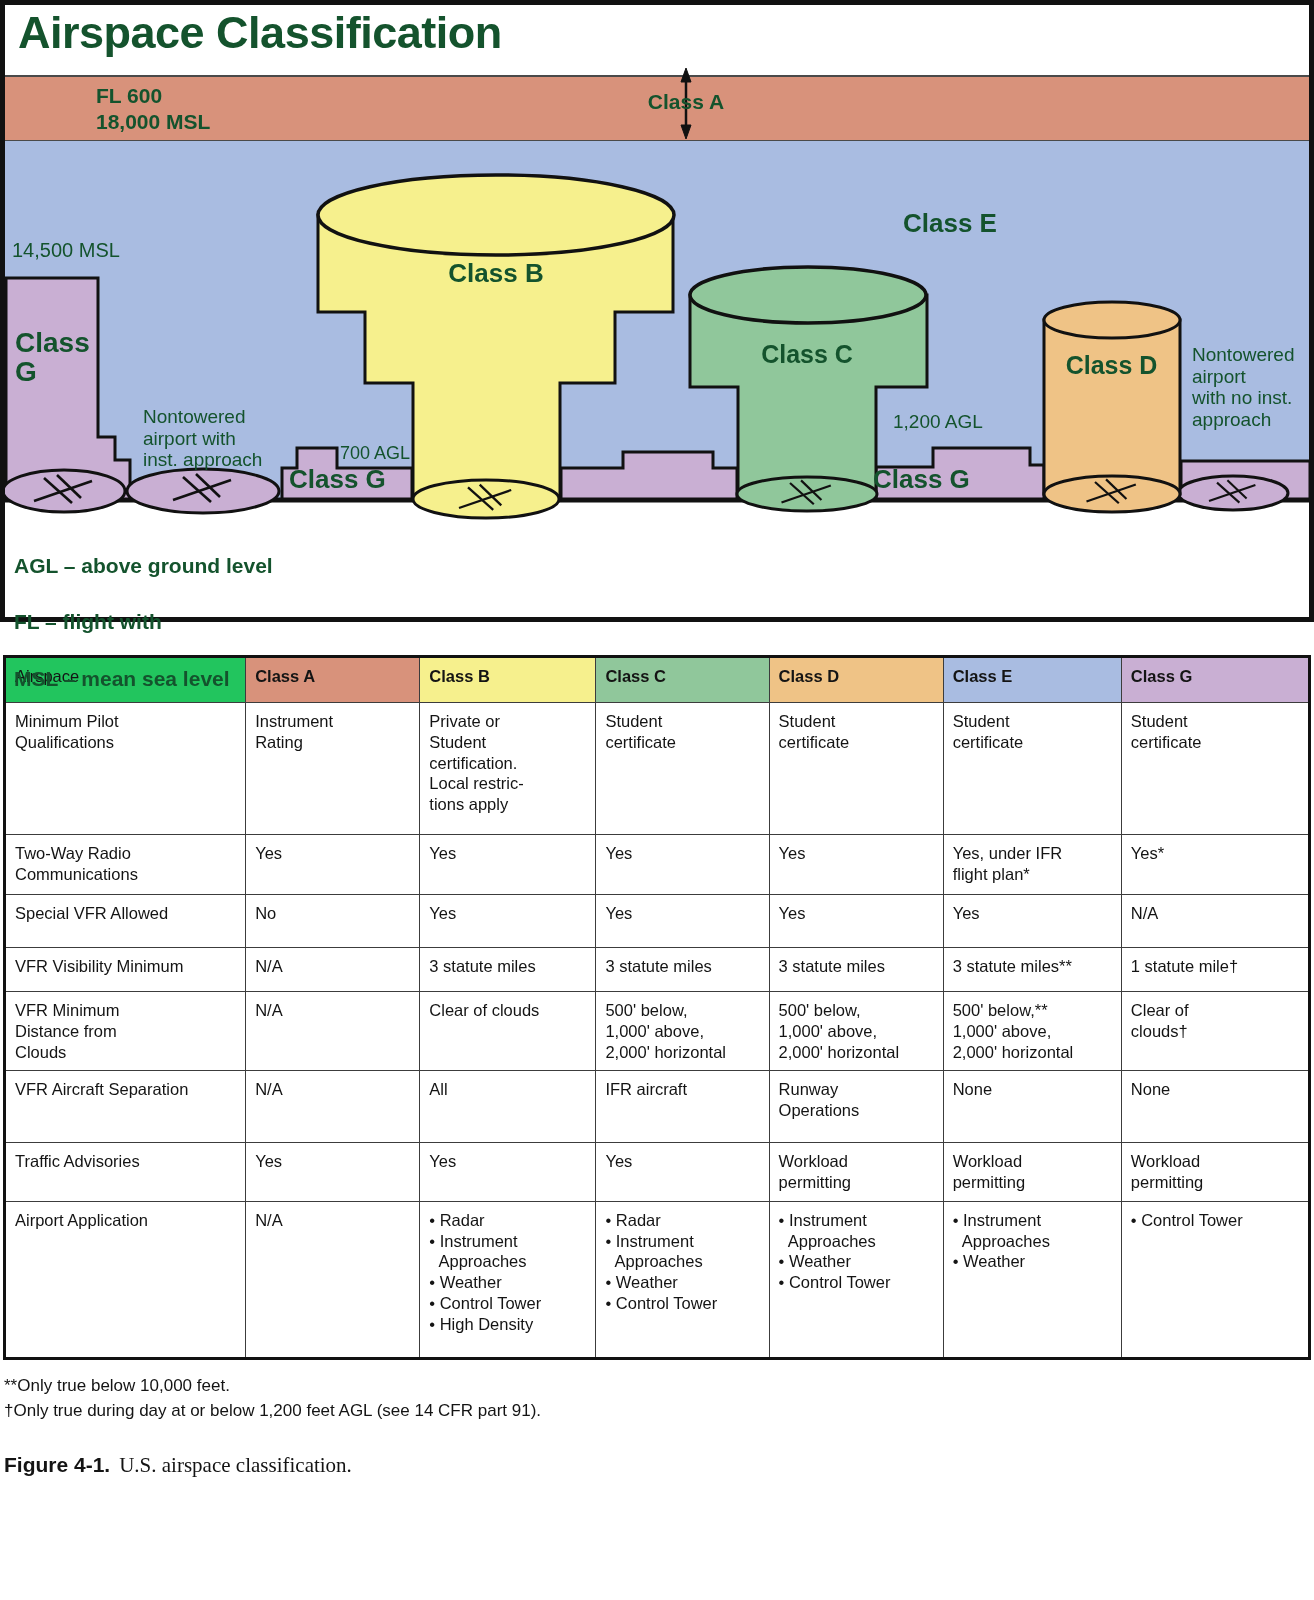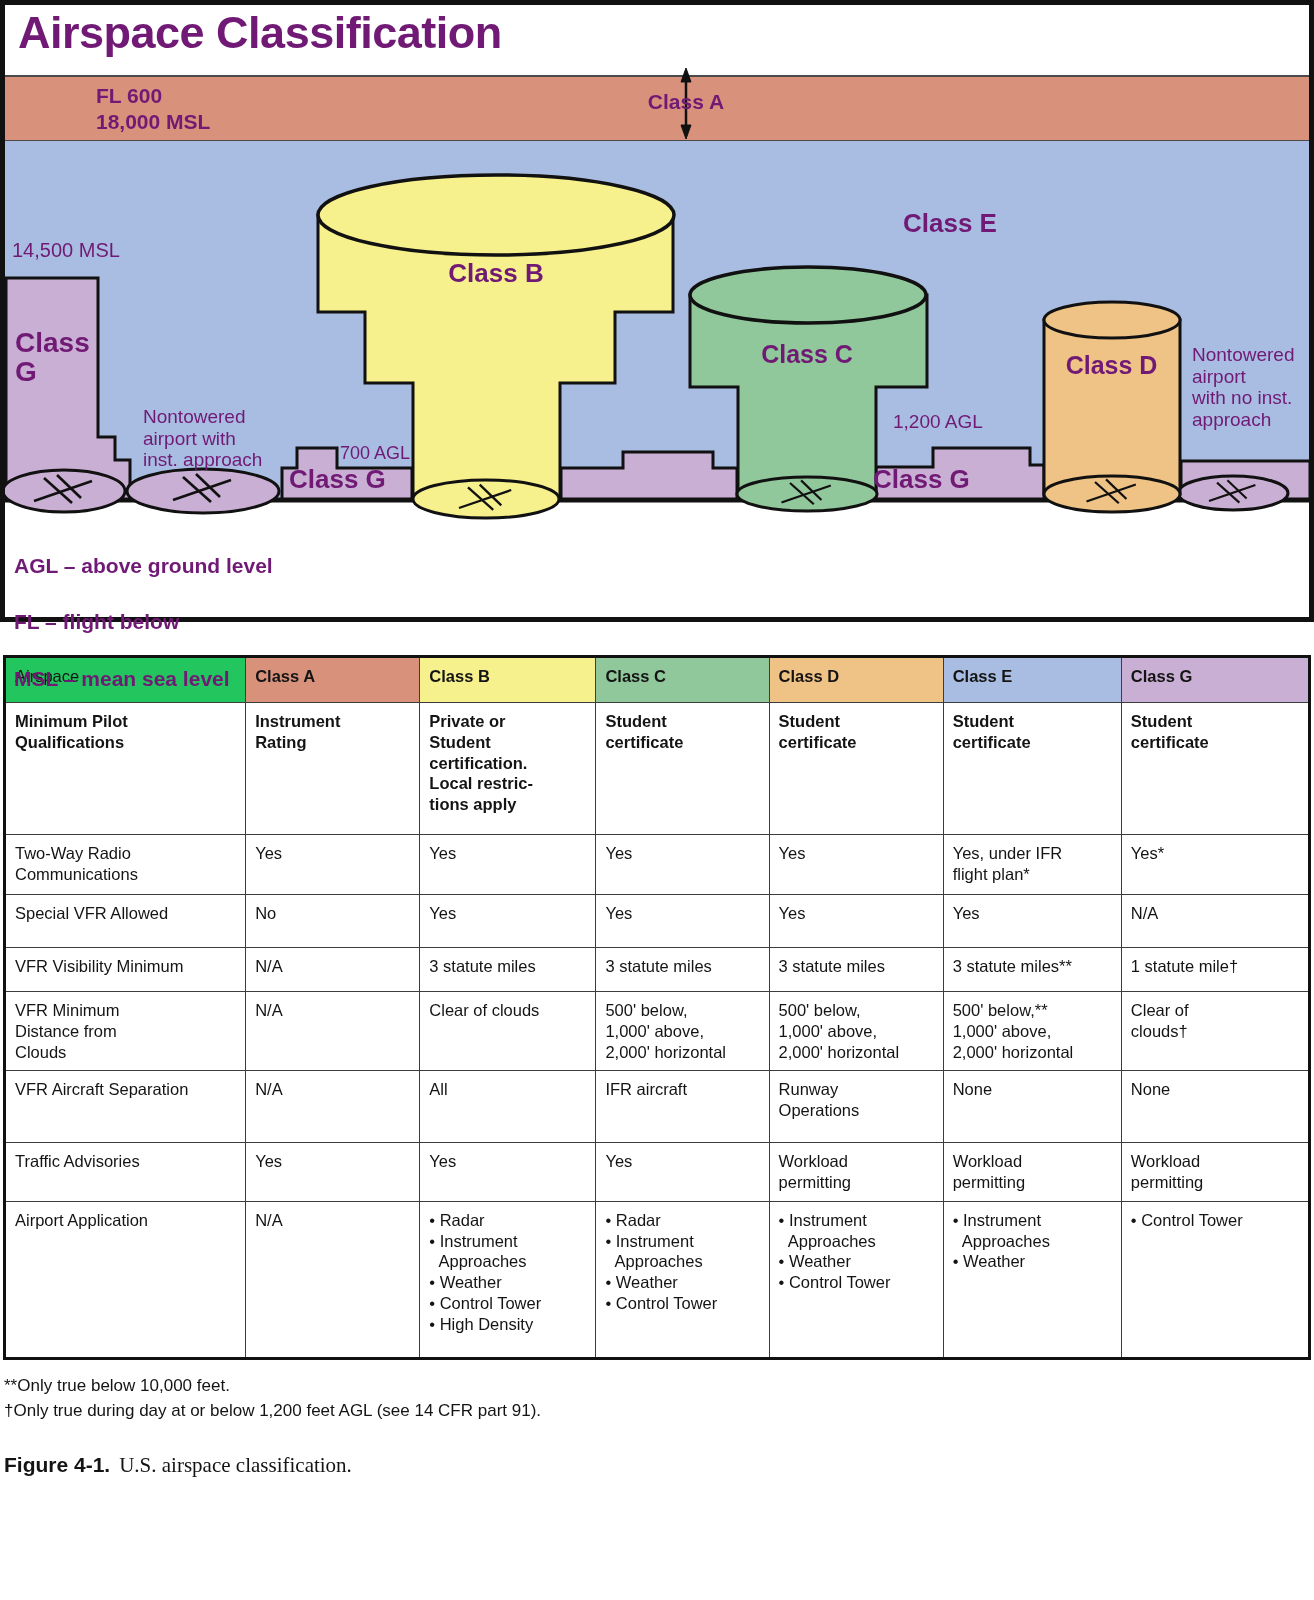--- a/index.html
+++ b/index.html
@@ -2,21 +2,21 @@
 <html><head>
 <meta charset="utf-8">
 <style>
   html,body{margin:0;padding:0;background:#fff;}
   body{width:1314px;height:1600px;overflow:hidden;position:relative;
        font-family:"Liberation Sans","DejaVu Sans",sans-serif;color:#141414;}
 
   
   .diagram{position:relative;width:1314px;height:622px;}
   .diagram svg{position:absolute;left:0;top:0;}
-  .dlbl{position:absolute;white-space:pre-line;color:#701a75;line-height:1.18;}
+  .dlbl{position:absolute;white-space:pre-line;color:#14532d;line-height:1.18;}
   .b{font-weight:bold;}
   .c{text-align:center;}
   .title{left:18px;top:6px;font-size:45px;font-weight:bold;letter-spacing:-0.5px;}
   .fl600{left:96px;top:83px;font-size:21px;line-height:1.25;}
   .classa{left:616px;top:90px;width:140px;font-size:21px;}
   .msl145{left:12px;top:239px;font-size:20px;}
   .gleft{left:15px;top:328px;font-size:28px;line-height:1.05;}
   .nt1{left:143px;top:406px;width:140px;font-size:19px;line-height:1.14;}
   .agl700{left:340px;top:443px;font-size:18px;}
   .gstrip1{left:289px;top:464px;font-size:26px;}
@@ -32,21 +32,21 @@
   
   table.airspace{border-collapse:collapse;table-layout:fixed;width:1308px;
     margin:33px 0 0 3px;border:3px solid #111;}
   table.airspace th,table.airspace td{border:1px solid #3c3c3c;vertical-align:top;
     text-align:left;padding:8px 9px;font-size:16.5px;line-height:1.26;white-space:pre-wrap;}
   thead th{font-weight:bold;font-size:17.5px;height:28px;vertical-align:middle;
     border-bottom:2px solid #222;}
   th.h-plain{font-weight:normal;background:#22c55e;margin-top:28px;}
   .bg-a{background:#D8927B;} .bg-b{background:#F6F08D;} .bg-c{background:#90C79B;}
   .bg-d{background:#EFC386;} .bg-e{background:#A9BCE1;} .bg-g{background:#C9AFD3;}
-  tr.r1{height:95px;} tr.r2{height:132px;font-weight:bold;} tr.r3{height:60px;} tr.r4{height:53px;}
+  tr.r1{height:95px;} tr.r2{height:132px;} tr.r3{height:60px;} tr.r4{height:53px;}
   tr.r5{height:44px;} tr.r6{height:78px;} tr.r7{height:72px;} tr.r8{height:58px;}
   tr.r9{height:157px;padding-left:41px;}
 
   
   .footnotes{margin:14px 0 0 4px;font-size:17px;line-height:1.45;}
   .caption{margin:30px 0 0 4px;font-size:21px;}
   .caption .fig{font-weight:bold;}
   .caption .cap{font-family:"Liberation Serif","DejaVu Serif",serif;
     margin-left:9px;}
 </style>
@@ -138,21 +138,21 @@
   <div class="dlbl agl1200">1,200 AGL</div>
   <div class="dlbl gstrip2 b">Class G</div>
   <div class="dlbl classd b c">Class D</div>
   <div class="dlbl nt2">Nontowered
 airport
 with no inst.
 approach</div>
 
   <div class="dlbl legend">
     <div>AGL – above ground level</div>
-    <div>FL – flight below</div>
+    <div>FL – flight with</div>
     <div>MSL – mean sea level</div>
   </div>
 </div>
 
 <table class="airspace">
   <colgroup>
     <col style="width:241px">
       <col style="width:174px">
       <col style="width:176px">
     <col style="width:173px">

